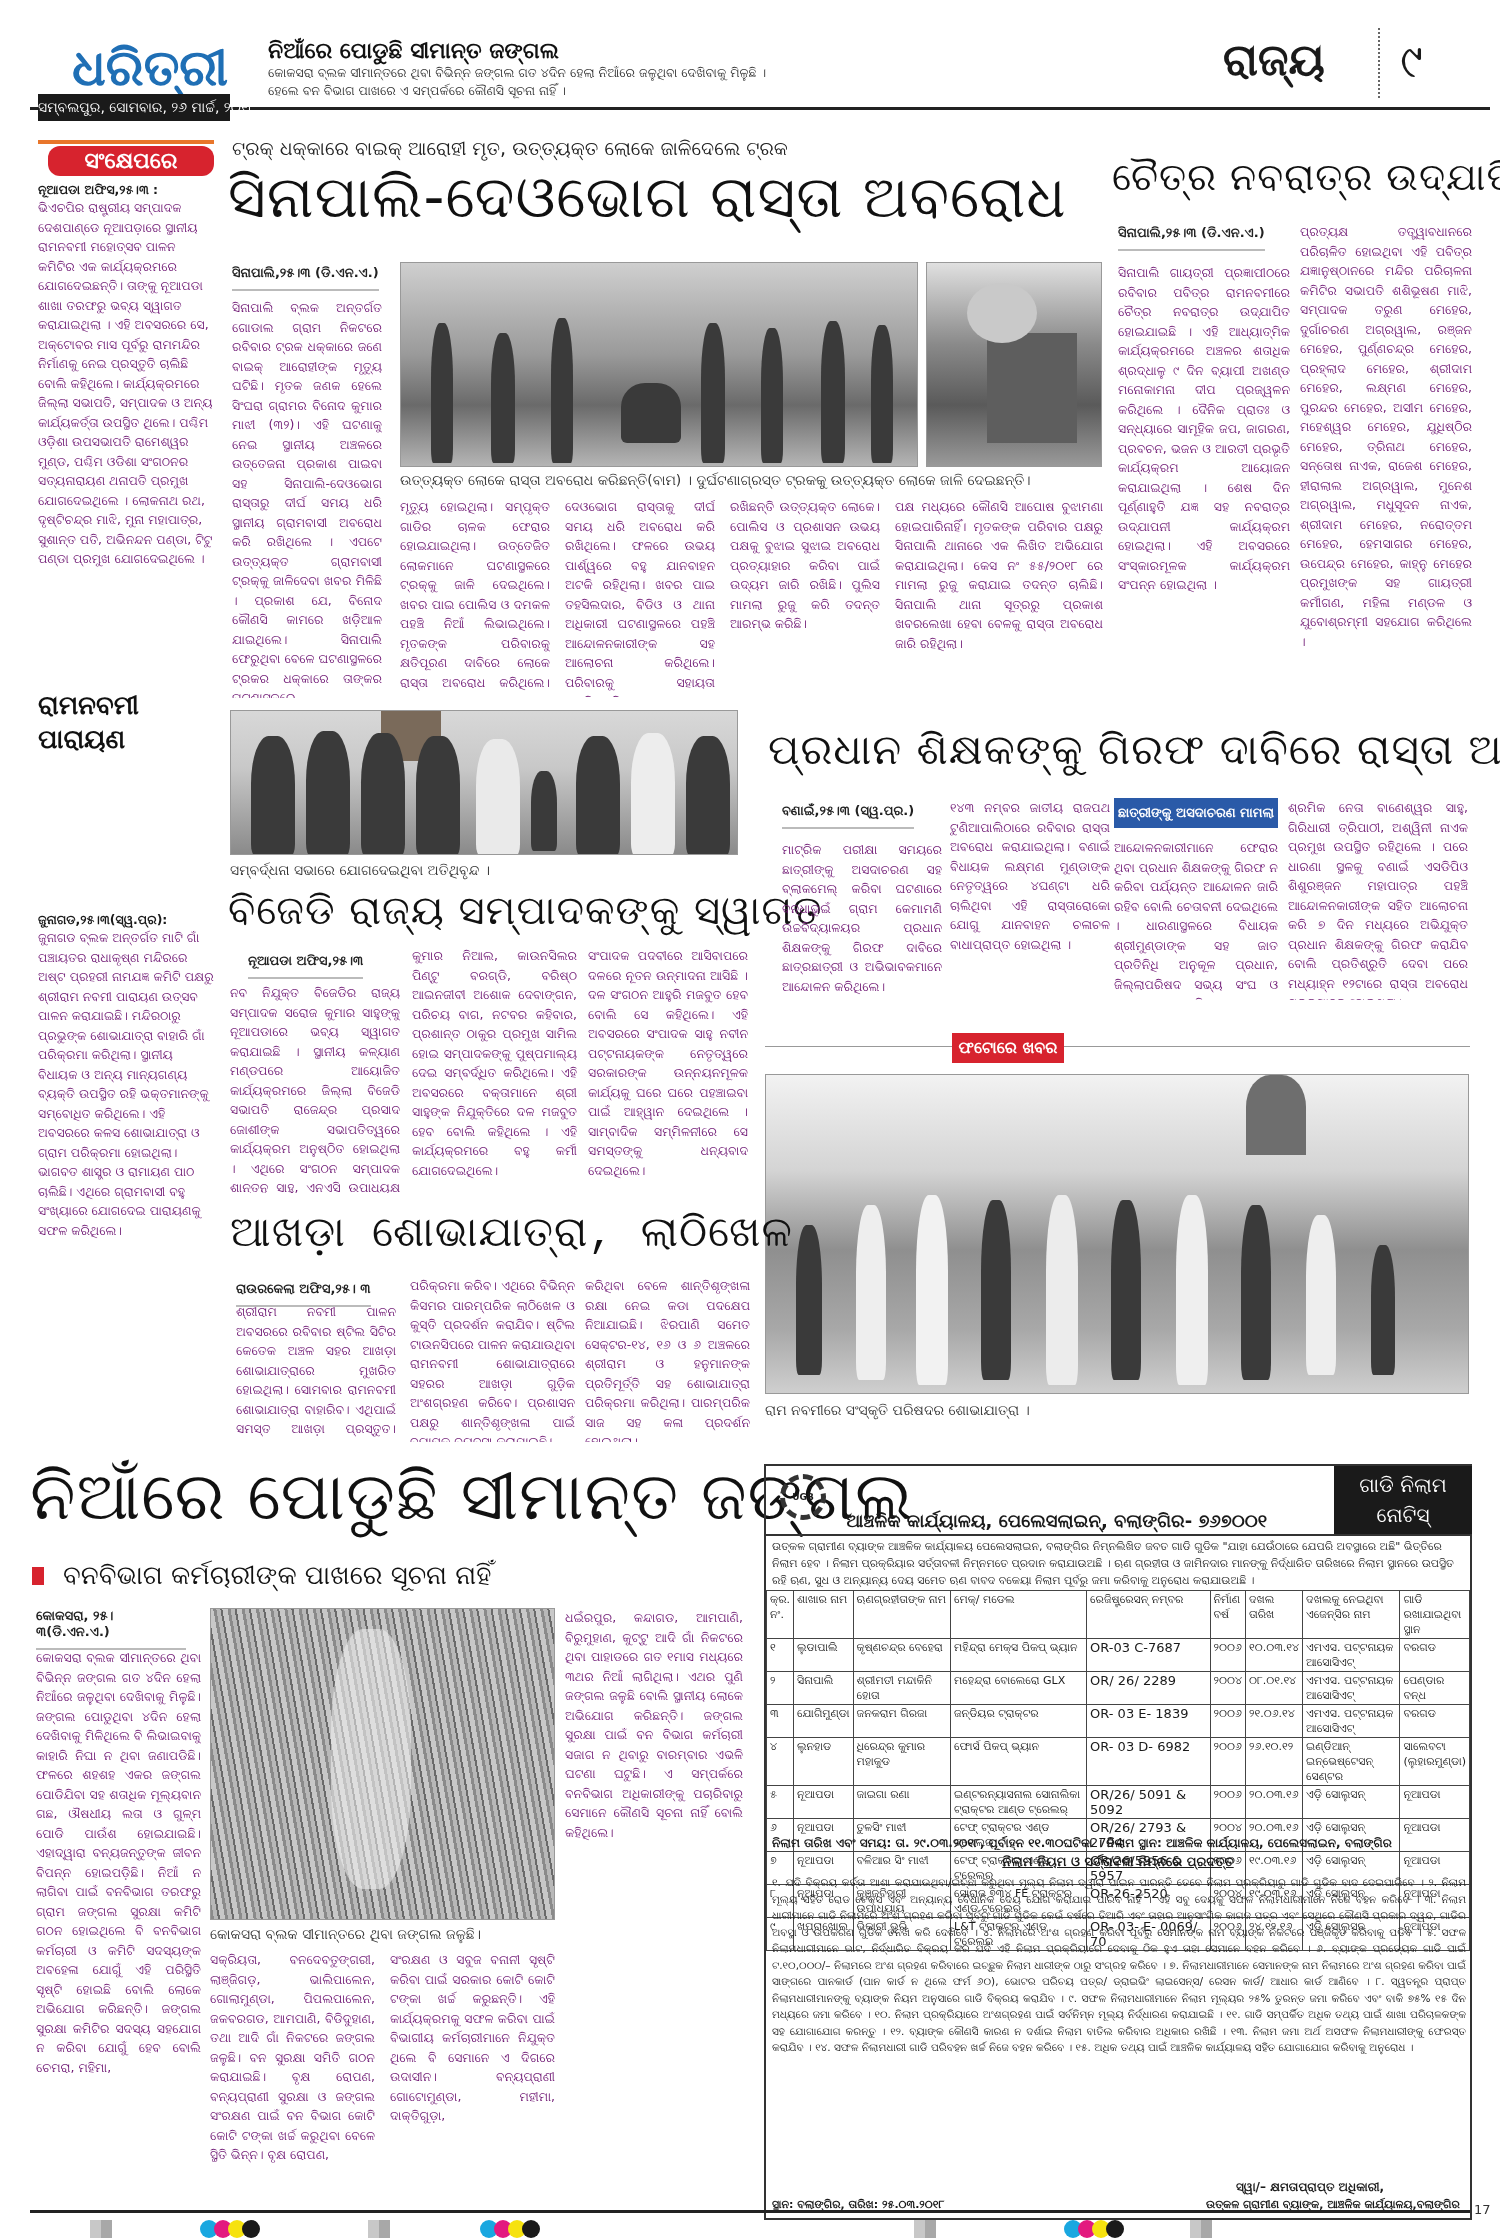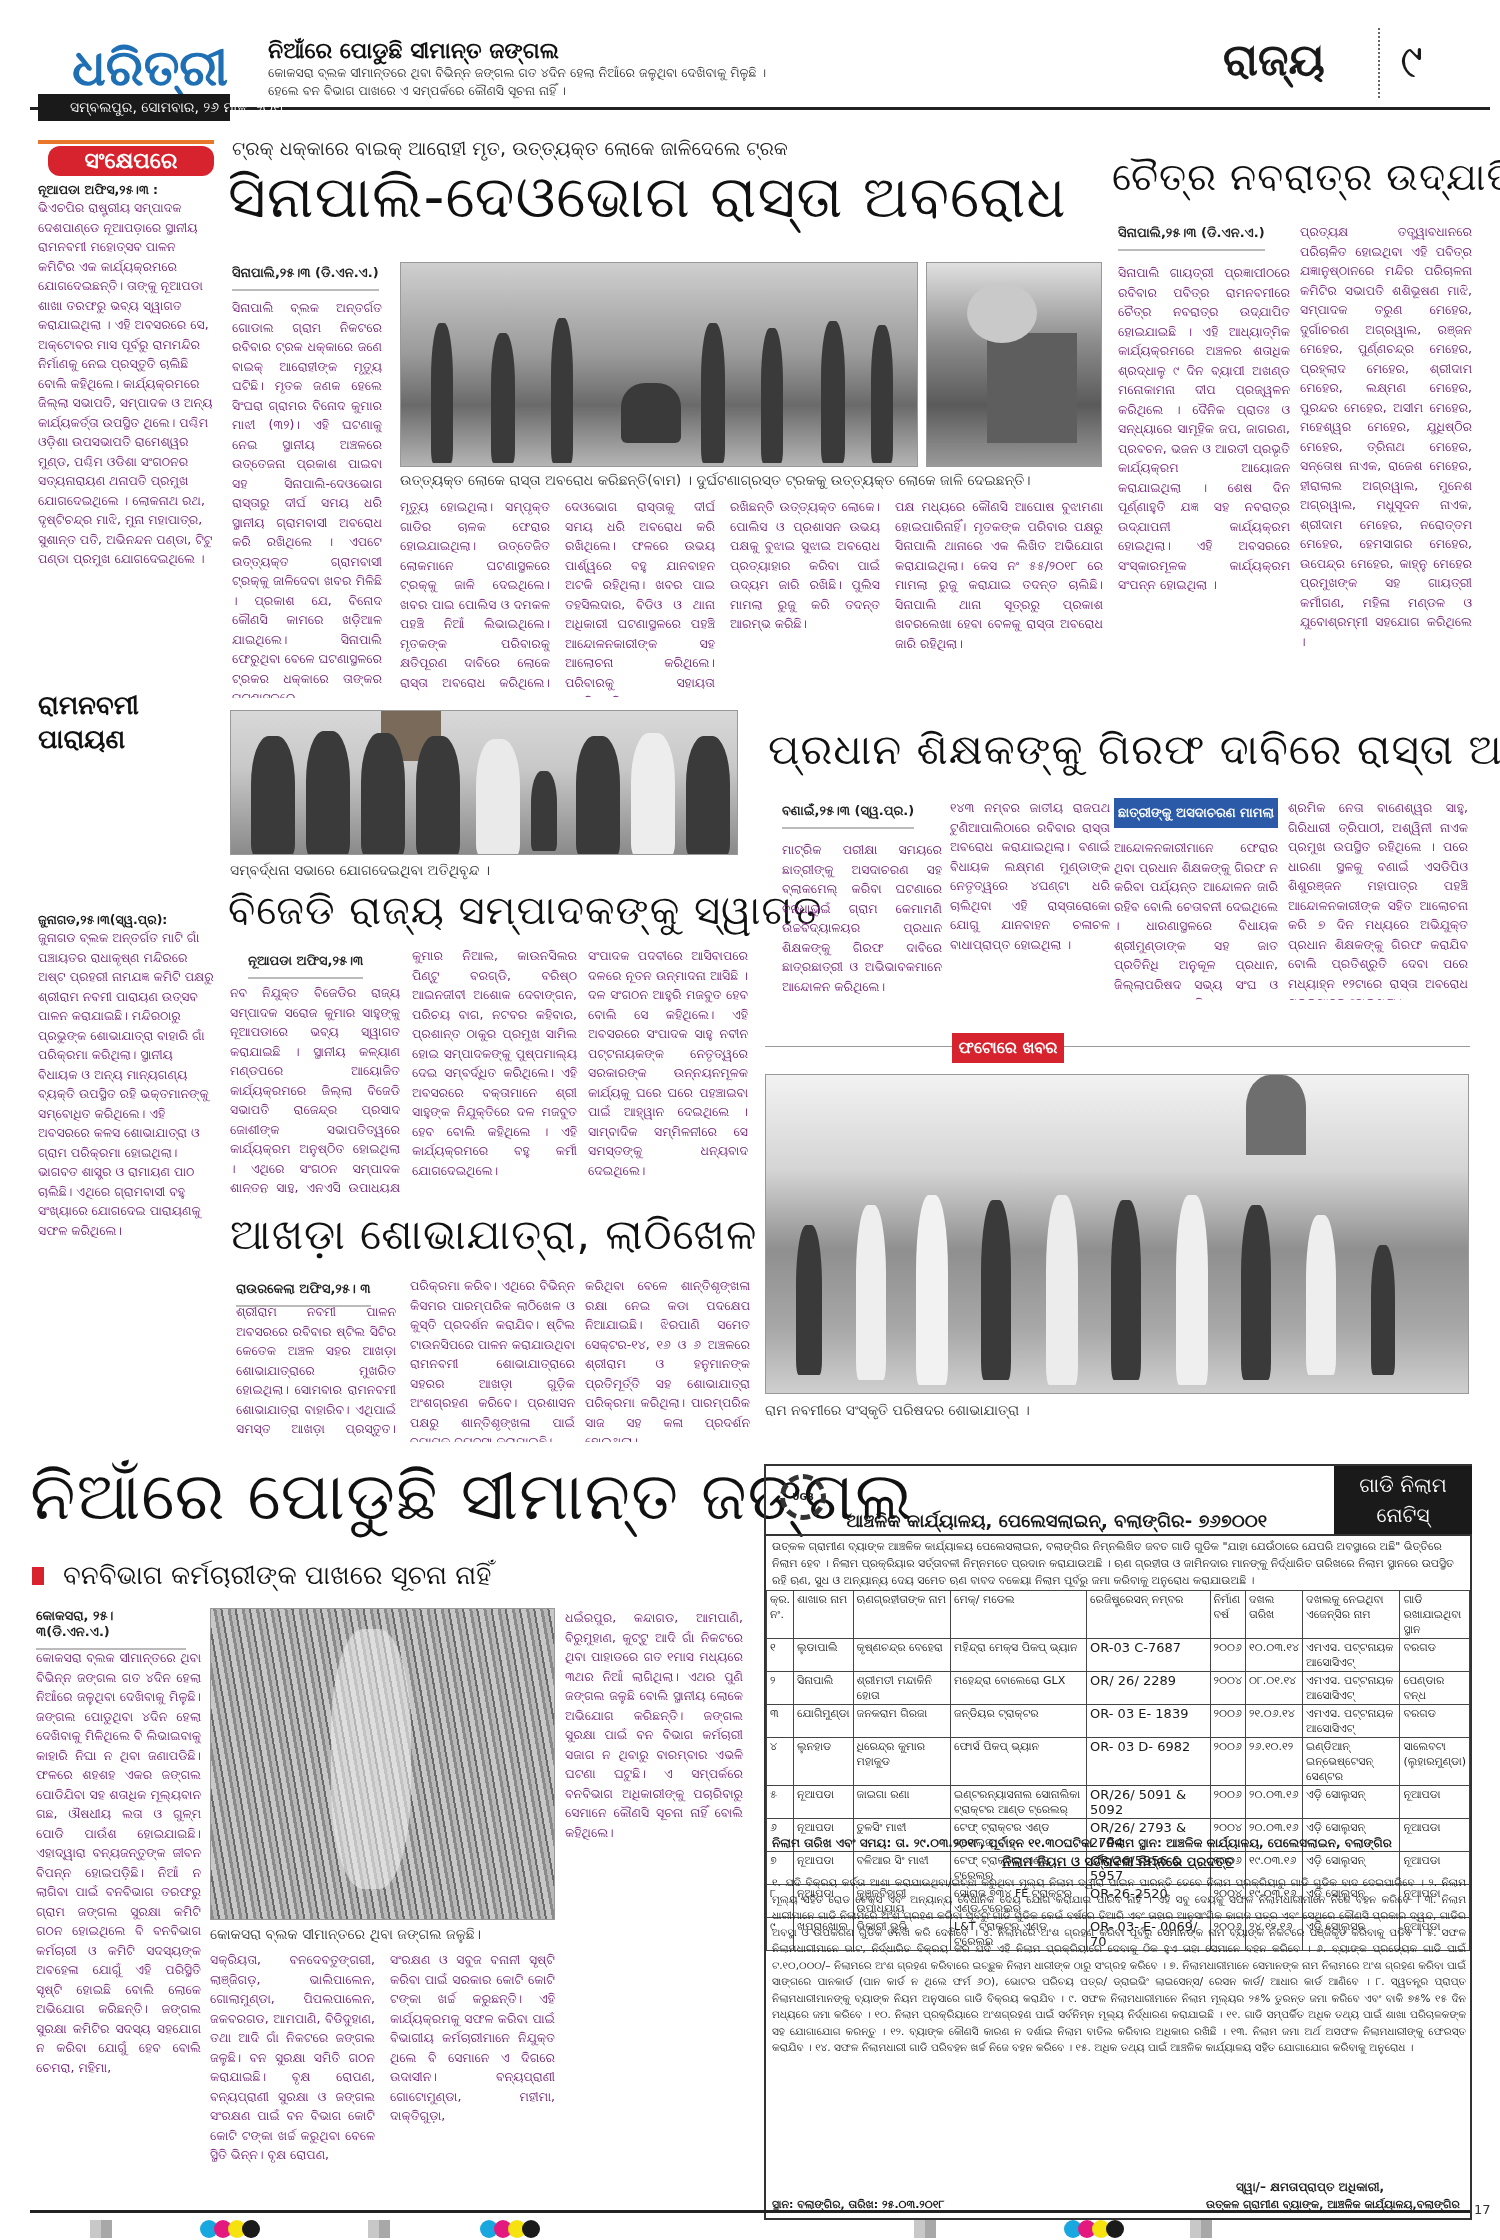--- a/index.html
+++ b/index.html
@@ -22,21 +22,21 @@
 </head>
 <body>
 
 <div class="abs" style="left:0;top:0;width:1500px;height:125px;">
   <div class="abs" style="left:70px;top:32px;width:160px;height:62px;">
     <div style="font-size:50px;line-height:56px;color:#1f6fb5;font-weight:bold;text-align:center;margin-top:8px;">ଧରିତ୍ରୀ</div>
     <div style="font-size:14px;color:#1f6fb5;font-weight:bold;text-align:right;margin-top:-4px;">DHARITRI</div>
   </div>
   <div class="abs" style="left:30px;top:107px;width:1460px;height:3px;background:#222;"></div>
   <div class="abs" style="left:38px;top:94px;width:192px;height:27px;background:#1a1a1a;">
-    <div style="color:#fff;font-size:14px;line-height:27px;text-align:left;white-space:nowrap;padding-left:32px;">ସମ୍ବଲପୁର, ସୋମବାର, ୨୬ ମାର୍ଚ୍ଚ, ୨୦୧୮</div>
+    <div style="color:#fff;font-size:14px;line-height:27px;text-align:left;white-space:nowrap;">ସମ୍ବଲପୁର, ସୋମବାର, ୨୬ ମାର୍ଚ୍ଚ, ୨୦୧୮</div>
   </div>
   <div class="abs" style="left:268px;top:38px;font-size:22px;font-weight:bold;color:#111;white-space:nowrap;">ନିଆଁରେ ପୋଡୁଛି ସୀମାନ୍ତ ଜଙ୍ଗଲ</div>
   <div class="abs" style="left:268px;top:64px;width:520px;font-size:12.5px;line-height:18px;color:#333;">କୋକସରା ବ୍ଲକ ସୀମାନ୍ତରେ ଥିବା ବିଭିନ୍ନ ଜଙ୍ଗଲ ଗତ ୪ଦିନ ହେଲା ନିଆଁରେ ଜଳୁଥିବା ଦେଖିବାକୁ ମିଳୁଛି । ହେଲେ ବନ ବିଭାଗ ପାଖରେ ଏ ସମ୍ପର୍କରେ କୌଣସି ସୂଚନା ନାହିଁ ।</div>
   <div class="abs" style="left:1223px;top:34px;font-size:44px;font-weight:bold;color:#1a1a1a;">ରାଜ୍ୟ</div>
   <div class="abs" style="left:1378px;top:28px;height:70px;border-left:2px dotted #666;"></div>
   <div class="abs" style="left:1400px;top:34px;font-size:46px;color:#1a1a1a;">୯</div>
 </div>
 
 <div class="abs" style="left:38px;top:140px;width:176px;height:870px;">
   <div style="width:176px;height:4px;background:#e8762b;"></div>
@@ -128,21 +128,21 @@
   <div class="fig" style="left:215px;top:125px;width:30px;height:180px;"></div>
   <div class="fig" style="left:280px;top:120px;width:32px;height:190px;background:#ececec;"></div>
   <div class="fig" style="left:345px;top:125px;width:30px;height:180px;"></div>
   <div class="fig" style="left:410px;top:120px;width:32px;height:190px;background:#efefef;"></div>
   <div class="fig" style="left:475px;top:130px;width:30px;height:175px;"></div>
   <div class="fig" style="left:540px;top:140px;width:30px;height:160px;background:#eee;"></div>
   <div class="fig" style="left:605px;top:170px;width:24px;height:130px;"></div>
 </div>
 <div class="abs caption" style="left:765px;top:1402px;">ରାମ ନବମୀରେ ସଂସ୍କୃତି ପରିଷଦର ଶୋଭାଯାତ୍ରା ।</div>
 
-<div class="abs hl" style="left:230px;top:1206px;font-size:42px;line-height:58px;">ଆଖଡ଼ା ଶୋଭାଯାତ୍ରା, ଲାଠିଖେଳ</div>
+<div class="abs hl" style="left:230px;top:1206px;font-size:42px;line-height:58px;font-family:Liberation Mono, monospace;">ଆଖଡ଼ା ଶୋଭାଯାତ୍ରା, ଲାଠିଖେଳ</div>
 <div class="abs" style="left:236px;top:1278px;width:160px;">
   <span class="dateline">ରାଉରକେଲା ଅଫିସ,୨୫। ୩</span>
 </div>
 <div class="abs txt col" style="left:236px;top:1302px;width:160px;height:140px;">ଶ୍ରୀରାମ ନବମୀ ପାଳନ ଅବସରରେ ରବିବାର ଷ୍ଟିଲ ସିଟିର କେତେକ ଅଞ୍ଚଳ ସହର ଆଖଡ଼ା ଶୋଭାଯାତ୍ରାରେ ମୁଖରିତ ହୋଇଥିଲା। ସୋମବାର ରାମନବମୀ ଶୋଭାଯାତ୍ରା ବାହାରିବ। ଏଥିପାଇଁ ସମସ୍ତ ଆଖଡ଼ା ପ୍ରସ୍ତୁତ। ଏଥିରେ ମୁଖ୍ୟ ଆଖଡ଼ା ସହ ଅନ୍ୟ ୧୦ଟି ଆଖଡ଼ା ଦଳର ଶୋଭାଯାତ୍ରା ସହର</div>
 <div class="abs txt col" style="left:410px;top:1276px;width:165px;height:166px;">ପରିକ୍ରମା କରିବ। ଏଥିରେ ବିଭିନ୍ନ କିସମର ପାରମ୍ପରିକ ଲାଠିଖେଳ ଓ କୁସ୍ତି ପ୍ରଦର୍ଶନ କରାଯିବ। ଷ୍ଟିଲ ଟାଉନସିପରେ ପାଳନ କରାଯାଉଥିବା ରାମନବମୀ ଶୋଭାଯାତ୍ରାରେ ସହରର ଆଖଡ଼ା ଗୁଡ଼ିକ ଅଂଶଗ୍ରହଣ କରିବେ। ପ୍ରଶାସନ ପକ୍ଷରୁ ଶାନ୍ତିଶୃଙ୍ଖଳା ପାଇଁ ବ୍ୟାପକ ବ୍ୟବସ୍ଥା କରାଯାଇଛି।</div>
 <div class="abs txt col" style="left:585px;top:1276px;width:165px;height:166px;">କରିଥିବା ବେଳେ ଶାନ୍ତିଶୃଙ୍ଖଳା ରକ୍ଷା ନେଇ କଡା ପଦକ୍ଷେପ ନିଆଯାଇଛି। ଝିରପାଣି ସମେତ ସେକ୍ଟର-୧୪, ୧୬ ଓ ୬ ଅଞ୍ଚଳରେ ଶ୍ରୀରାମ ଓ ହନୁମାନଙ୍କ ପ୍ରତିମୂର୍ତ୍ତି ସହ ଶୋଭାଯାତ୍ରା ପରିକ୍ରମା କରିଥିଲା। ପାରମ୍ପରିକ ସାଜ ସହ କଳା ପ୍ରଦର୍ଶନ ହୋଇଥିଲା।</div>
 
 <div class="abs hl" style="left:30px;top:1455px;font-size:66px;line-height:84px;">ନିଆଁରେ ପୋଡୁଛି ସୀମାନ୍ତ ଜଙ୍ଗଲ</div>
 <div class="abs" style="left:32px;top:1560px;white-space:nowrap;">
   <span style="display:inline-block;width:12px;height:18px;background:#d7232e;vertical-align:middle;margin-right:14px;"></span>

